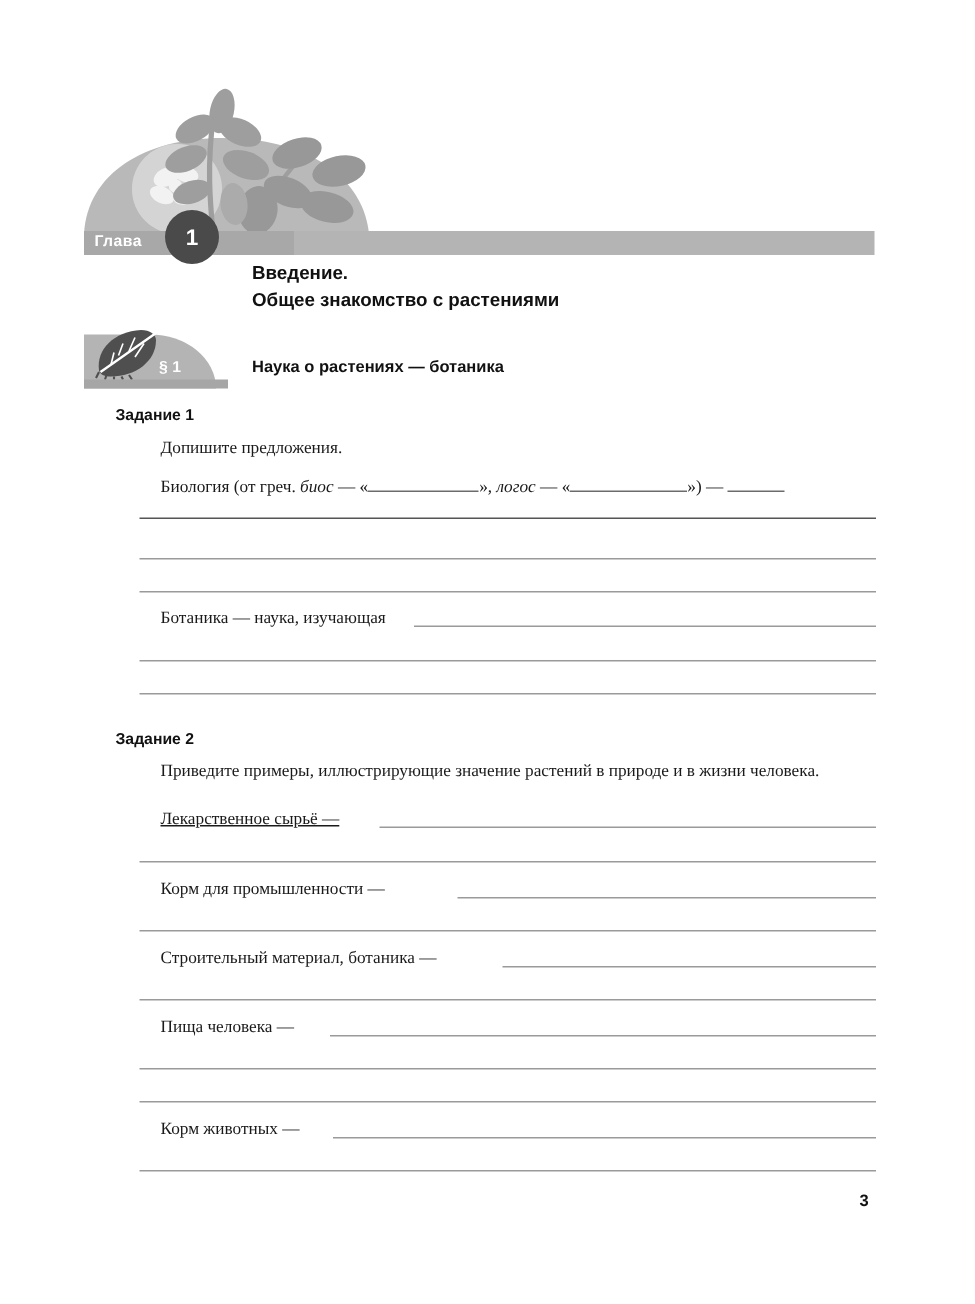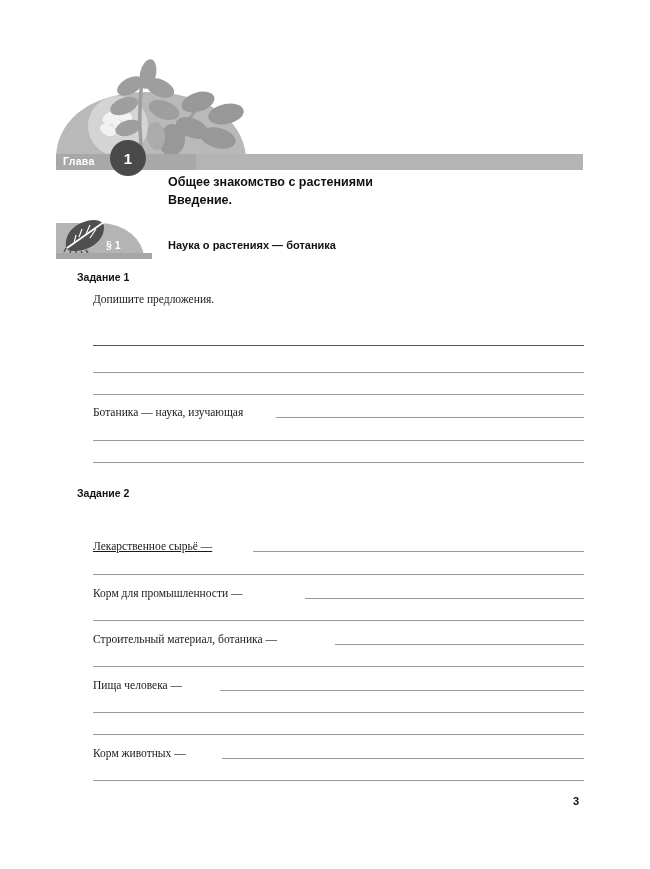--- a/index.html
+++ b/index.html
@@ -158,21 +158,21 @@
     position: absolute;
     left: 77px;
     font-family: "Liberation Sans", sans-serif;
     font-size: 10.5px;
     font-weight: bold;
     color: #111111;
   }
 
   .body-text {
     position: absolute;
-    left: 93px;
+    left: 107px;
     font-family: "Liberation Serif", "DejaVu Serif", serif;
     font-size: 11.5px;
     color: #1a1a1a;
     line-height: 1.5;
     white-space: nowrap;
   }
   .body-text.wrap {
     white-space: normal;
     width: 492px;
   }
@@ -260,22 +260,22 @@
     <div class="chapter-bar"></div>
     <div class="chapter-bar-dark"></div>
 
     <div class="chapter-word">Глава</div>
 
     <div class="chapter-num-circle">
       <span>1</span>
     </div>
 
     <div class="chapter-title">
+      <div>Введение.</div>
       <div>Общее знакомство с растениями</div>
-      <div>Введение.</div>
     </div>
   </div>
 
   <div class="para-header">
     <div class="para-dome"></div>
     <div class="para-baseline"></div>
 
     <div class="para-leaf">
       <svg width="50" height="36" viewBox="0 0 50 36" xmlns="http://www.w3.org/2000/svg">
         <path d="M6 30 C4 16, 16 4, 34 3 C40 3, 44 6, 44 10 C44 24, 30 34, 14 34 C10 34, 7 33, 6 30 Z" fill="#4f4f4f"></path>
@@ -286,35 +286,39 @@
     </div>
 
     <div class="para-num">§ 1</div>
     <div class="para-title">Наука о растениях — ботаника</div>
   </div>
 
   <div class="task-label" style="top:271px;">Задание 1</div>
 
   <div class="body-text" style="top:291px;">Допишите предложения.</div>
 
+  <div class="body-text" style="top:317px;">
+    <span>Биология (от греч. </span><span class="italic">биос</span><span> — «</span><span class="blank b1"></span><span>», </span><span class="italic">логос</span><span> — «</span><span class="blank b2"></span><span>») — </span><span class="blank b3"></span>
+  </div>
 
   <div class="rule dark" style="top:345px;"></div>
   <div class="rule" style="top:372px;"></div>
   <div class="rule" style="top:394px;"></div>
 
   <div class="body-text" style="top:404px;">
     <span>Ботаника — наука, изучающая</span>
   </div>
   <div class="rule" style="top:417px; left:276px; width:308px;"></div>
 
   <div class="rule" style="top:440px;"></div>
   <div class="rule" style="top:462px;"></div>
 
   <div class="task-label" style="top:487px;">Задание 2</div>
 
+  <div class="body-text wrap" style="top:506px;">Приведите примеры, иллюстрирующие значение растений в природе и в жизни человека.</div>
 
   <div class="body-text" style="top:538px;text-decoration:underline;">Лекарственное сырьё —</div>
   <div class="rule" style="top:551px; left:253px; width:331px;"></div>
   <div class="rule" style="top:574px;"></div>
 
   <div class="body-text" style="top:585px;">Корм для промышленности —</div>
   <div class="rule" style="top:598px; left:305px; width:279px;"></div>
   <div class="rule" style="top:620px;"></div>
 
   <div class="body-text" style="top:631px;">Строительный материал, ботаника —</div>

